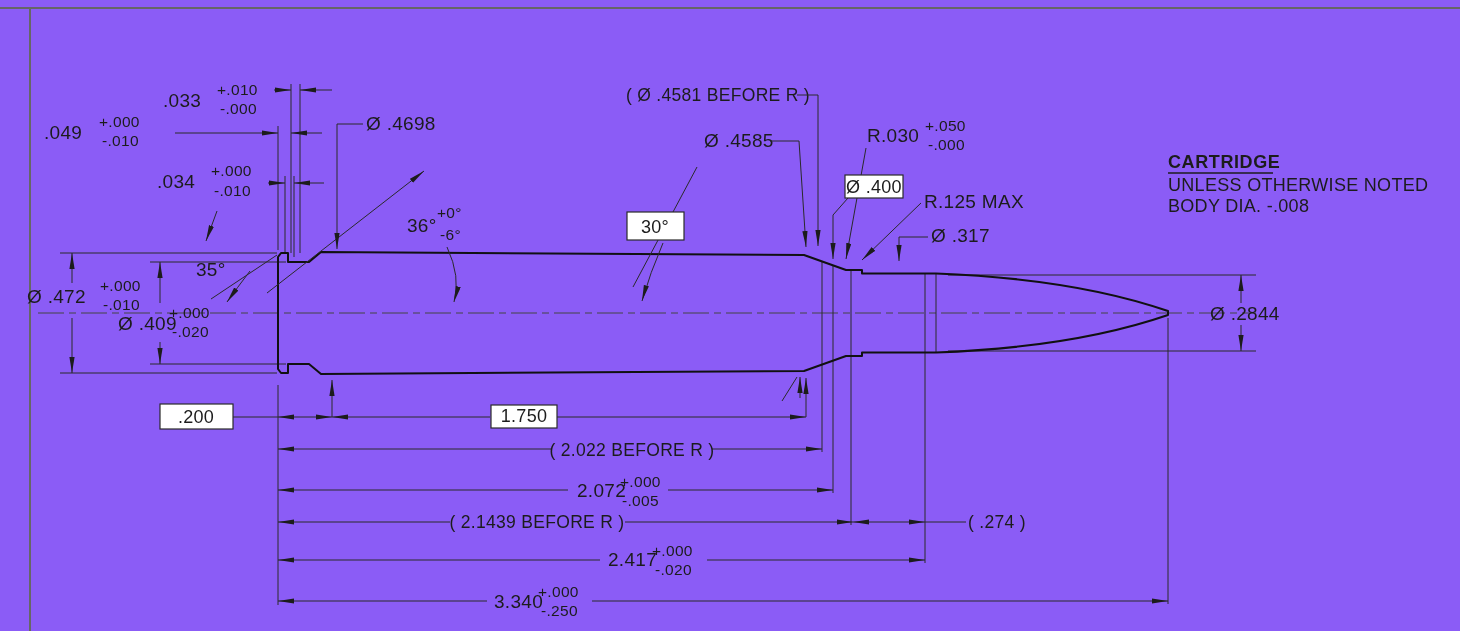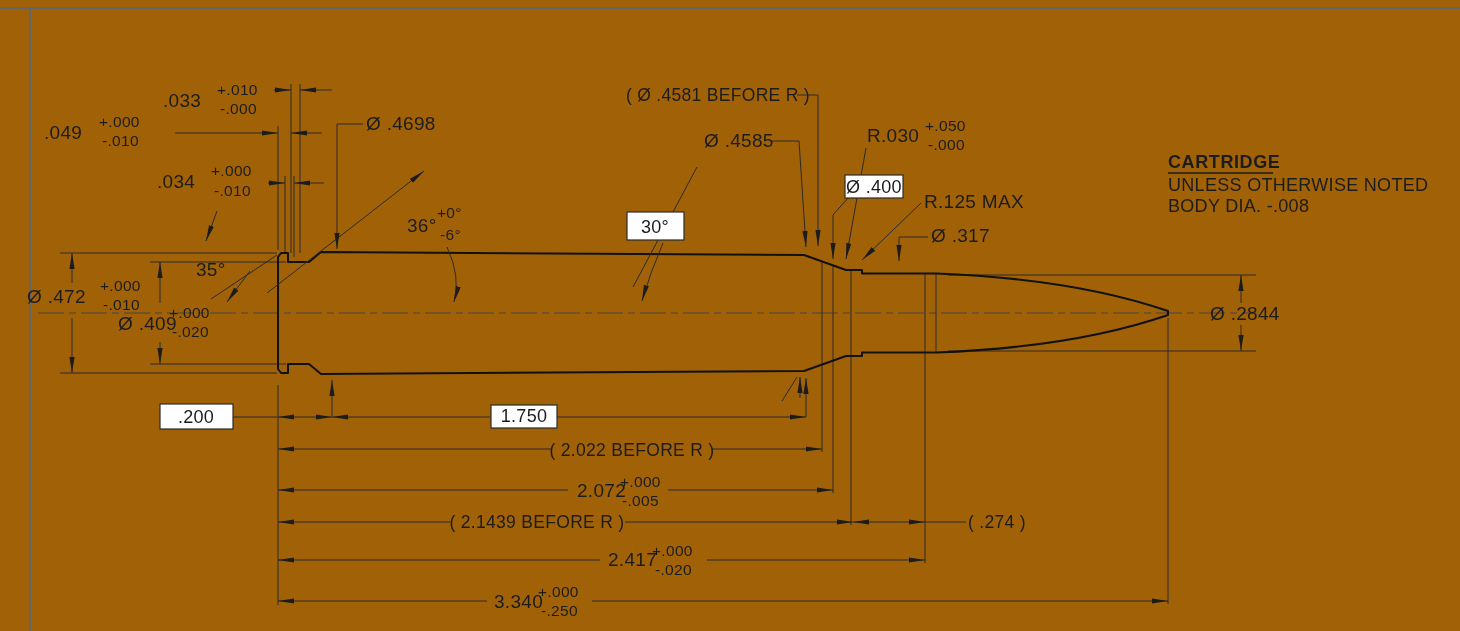--- a/index.html
+++ b/index.html
@@ -1,16 +1,16 @@
 <!DOCTYPE html>
 <html><head>
 <meta charset="utf-8">
 <style>
   html,body{margin:0;padding:0;background:#fcfcfc;}
-  .stage{position:relative;width:1460px;height:631px;background:#a16207;overflow:hidden;}
+  .stage{position:relative;width:1460px;height:631px;background:#8b5cf6;overflow:hidden;}
   svg text{font-family:"Liberation Sans",sans-serif;fill:#1c1c1c;letter-spacing:.3px;}
   .t19{font-size:19px;}
   .t16{font-size:15.5px;}
   .t17{font-size:17.5px;}
   .tc{font-size:18px;text-anchor:middle;}
   .ttl{font-size:18px;font-weight:bold;letter-spacing:.6px;}
   .nte{font-size:18px;}
   .thin{stroke:#2a2a2a;stroke-width:1;fill:none;}
   .thick{stroke:#111;stroke-width:2;fill:none;stroke-linejoin:round;}
   .cl{stroke:#444;stroke-width:1;fill:none;stroke-dasharray:26 5 7 5;}

